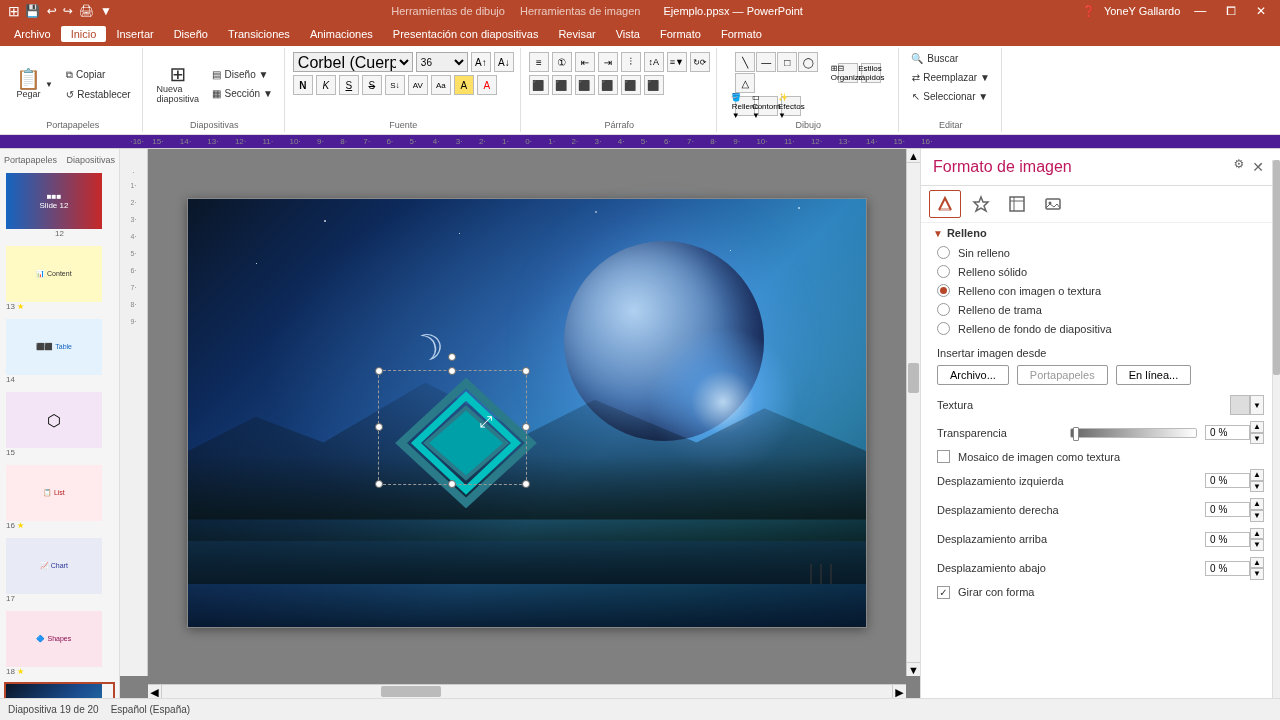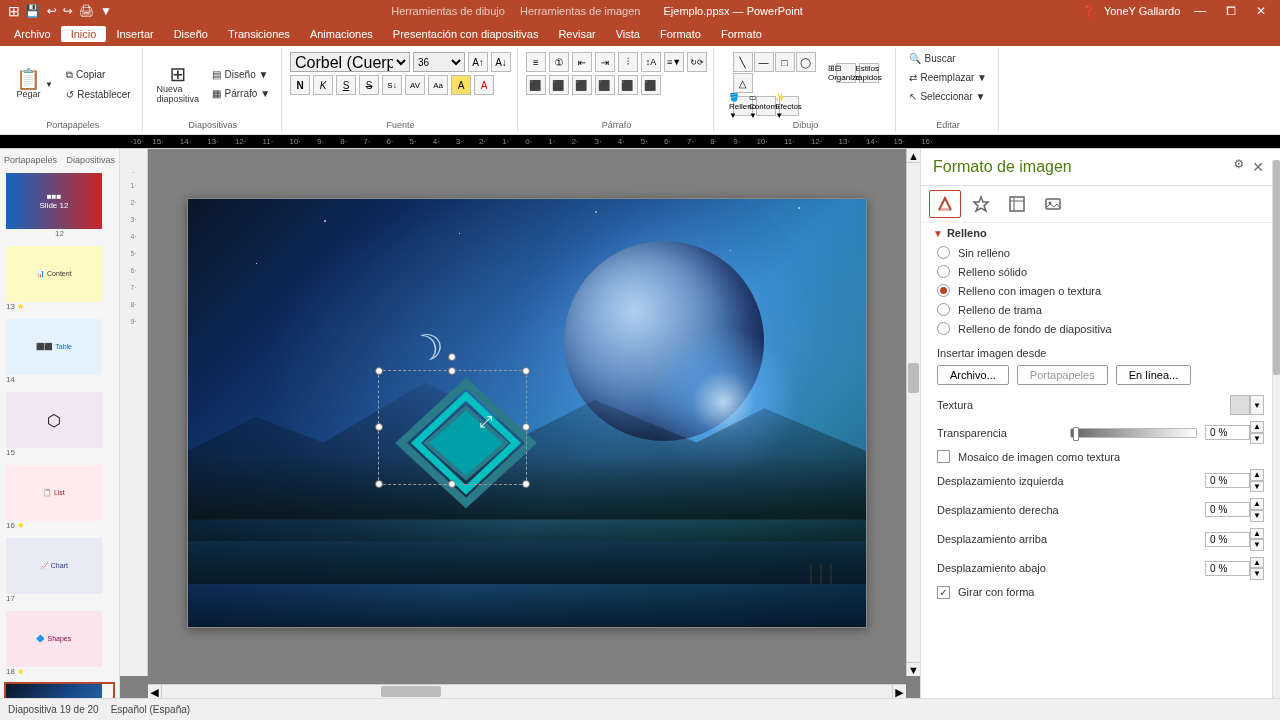--- a/index.html
+++ b/index.html
@@ -48,21 +48,21 @@
 
     
     .space-bg { width: 100%; height: 100%; background: linear-gradient(135deg, #0a1628 0%, #0d2a5c 20%, #1a4a8a 40%, #2980b9 60%, #1a6b8a 80%, #0d3d5c 100%); position: absolute; top: 0; left: 0; }
     .space-overlay { position: absolute; top: 0; left: 0; width: 100%; height: 100%; background: radial-gradient(ellipse at 75% 40%, rgba(100,180,255,0.4) 0%, transparent 60%); }
     .planet { position: absolute; top: 10%; right: 15%; width: 200px; height: 200px; border-radius: 50%; background: radial-gradient(circle at 35% 35%, #b0d0f0, #4a7ab5 50%, #1a3a6a); box-shadow: inset -20px -10px 40px rgba(0,0,40,0.6), 0 0 60px rgba(100,160,255,0.3); }
     .light-burst { position: absolute; top: 30%; right: 10%; width: 150px; height: 150px; background: radial-gradient(circle, rgba(200,230,255,0.9) 0%, rgba(100,180,255,0.5) 30%, transparent 70%); border-radius: 50%; }
 
     
     .right-panel { width: 360px; background: white; border-left: 1px solid #ddd; display: flex; flex-direction: column; }
     .panel-header { display: flex; align-items: center; justify-content: space-between; padding: 8px 12px; border-bottom: 1px solid #ddd; }
-    .panel-title { font-size: 16px; font-weight: 300; color: #4d7c0f; }
+    .panel-title { font-size: 16px; font-weight: 300; color: #be185d; }
     .panel-close { cursor: pointer; color: #666; font-size: 14px; padding: 2px 4px; }
 
     
     .section-header { display: flex; align-items: center; gap: 4px; padding: 4px 12px; cursor: pointer; font-size: 11px; font-weight: bold; color: #333; }
     .form-row { display: flex; align-items: center; padding: 3px 16px; gap: 8px; }
     .form-label { flex: 1; font-size: 11px; color: #333; }
     .radio-btn { width: 13px; height: 13px; border-radius: 50%; border: 1px solid #999; display: inline-flex; align-items: center; justify-content: center; flex-shrink: 0; cursor: pointer; }
     .radio-btn.checked::after { content: ''; width: 7px; height: 7px; border-radius: 50%; background: #b7472a; }
     .checkbox { width: 13px; height: 13px; border: 1px solid #999; display: inline-flex; align-items: center; justify-content: center; flex-shrink: 0; cursor: pointer; }
     .checkbox.checked::after { content: '✓'; font-size: 10px; color: #333; }
@@ -166,21 +166,21 @@
           <span class="icon">⊞</span>
           <span style="font-size:9px;">Nueva<br>diapositiva</span>
         </div>
         <div style="display:flex; flex-direction:column; gap:2px;">
           <div class="ribbon-btn-sm">
             <span>▤</span>
             <span>Diseño ▼</span>
           </div>
           <div class="ribbon-btn-sm">
             <span>▦</span>
-            <span>Párrafo ▼</span>
+            <span>Sección ▼</span>
           </div>
         </div>
       </div>
       <div class="ribbon-group-label">Diapositivas</div>
     </div>
 
     <div class="ribbon-group" style="min-width:180px;">
       <div style="display:flex; flex-direction:column; gap:3px; padding:2px 0; flex:1;">
         <div class="font-row">
           <select class="font-select">
@@ -265,21 +265,21 @@
         </div>
         <div class="ribbon-btn-sm">
           <span>↖</span>
           <span>Seleccionar ▼</span>
         </div>
       </div>
       <div class="ribbon-group-label">Editar</div>
     </div>
   </div>
 
-  <div style="height:14px; background:#000000; border-top:1px solid #ddd; display:flex; align-items:center; padding-left:130px; font-size:8px; color:#888; overflow:hidden;">
+  <div style="height:14px; background:#4c1d95; border-top:1px solid #ddd; display:flex; align-items:center; padding-left:130px; font-size:8px; color:#888; overflow:hidden;">
     <span>·16·</span>
       <span style="margin:0 8px;">15·</span>
       <span style="margin:0 8px;">14·</span>
       <span style="margin:0 8px;">13·</span>
       <span style="margin:0 8px;">12·</span>
       <span style="margin:0 8px;">11·</span>
       <span style="margin:0 8px;">10·</span>
       <span style="margin:0 8px;">9·</span>
       <span style="margin:0 8px;">8·</span>
       <span style="margin:0 8px;">7·</span>

